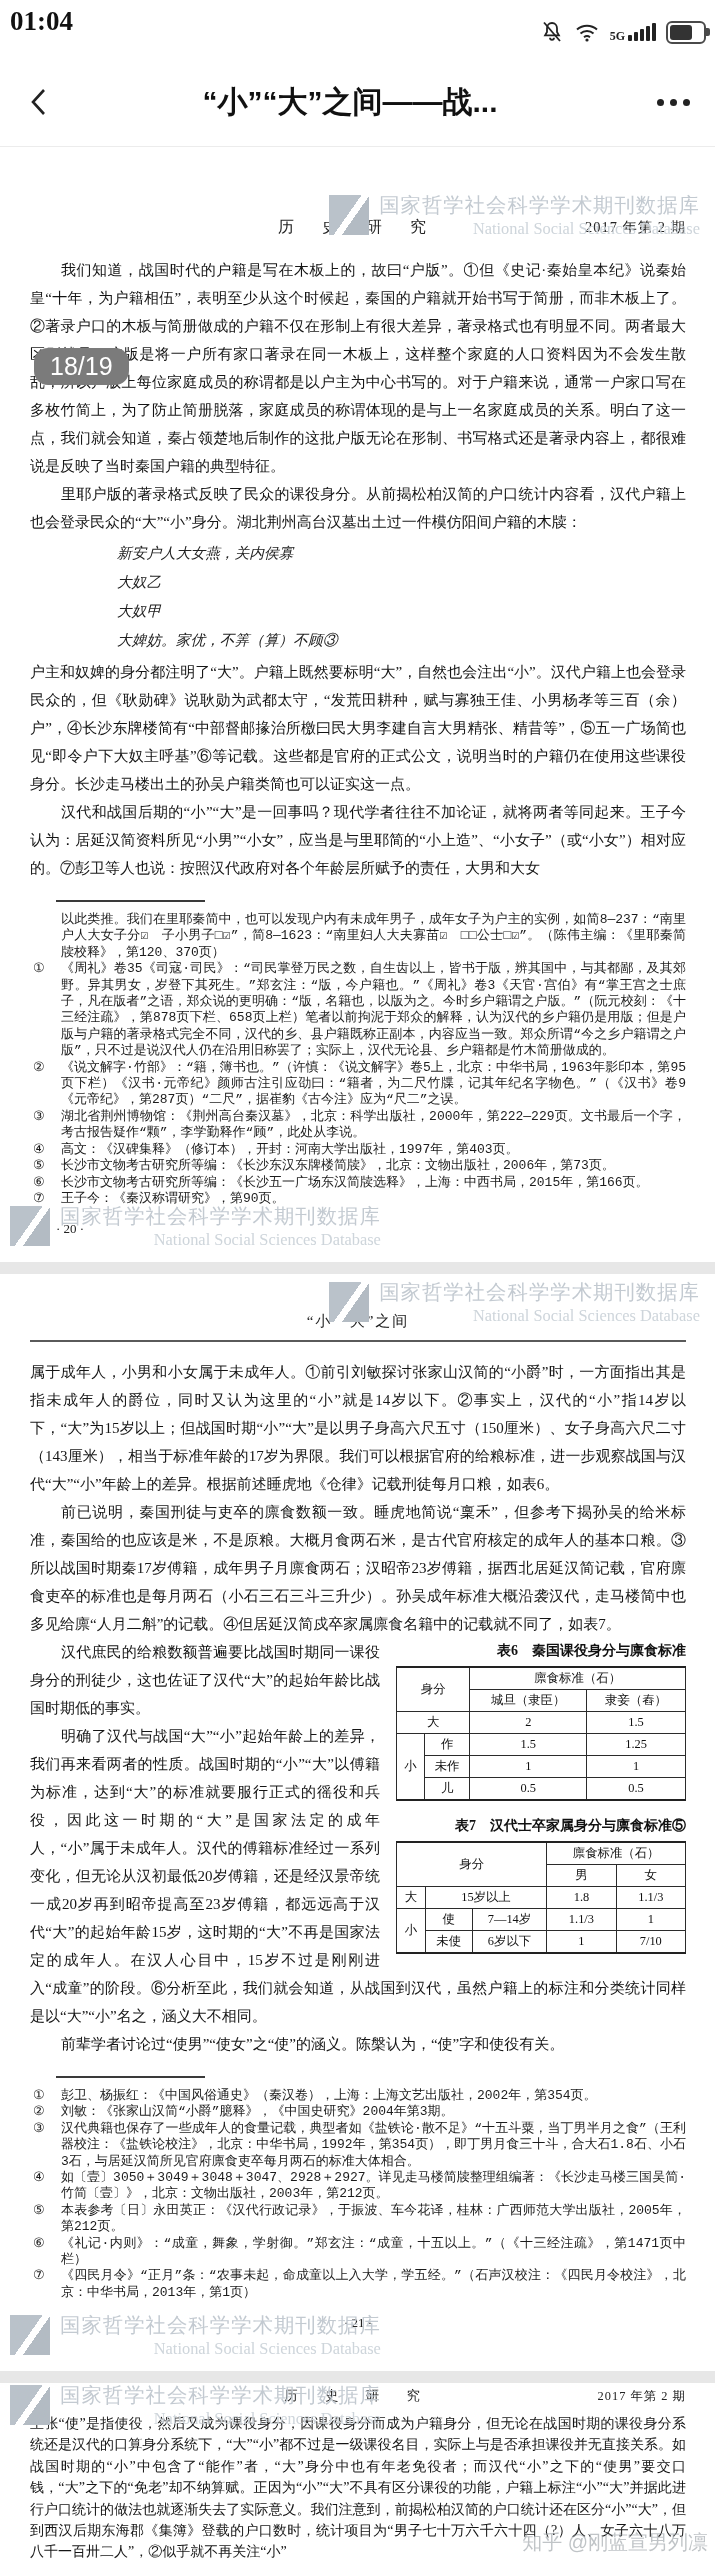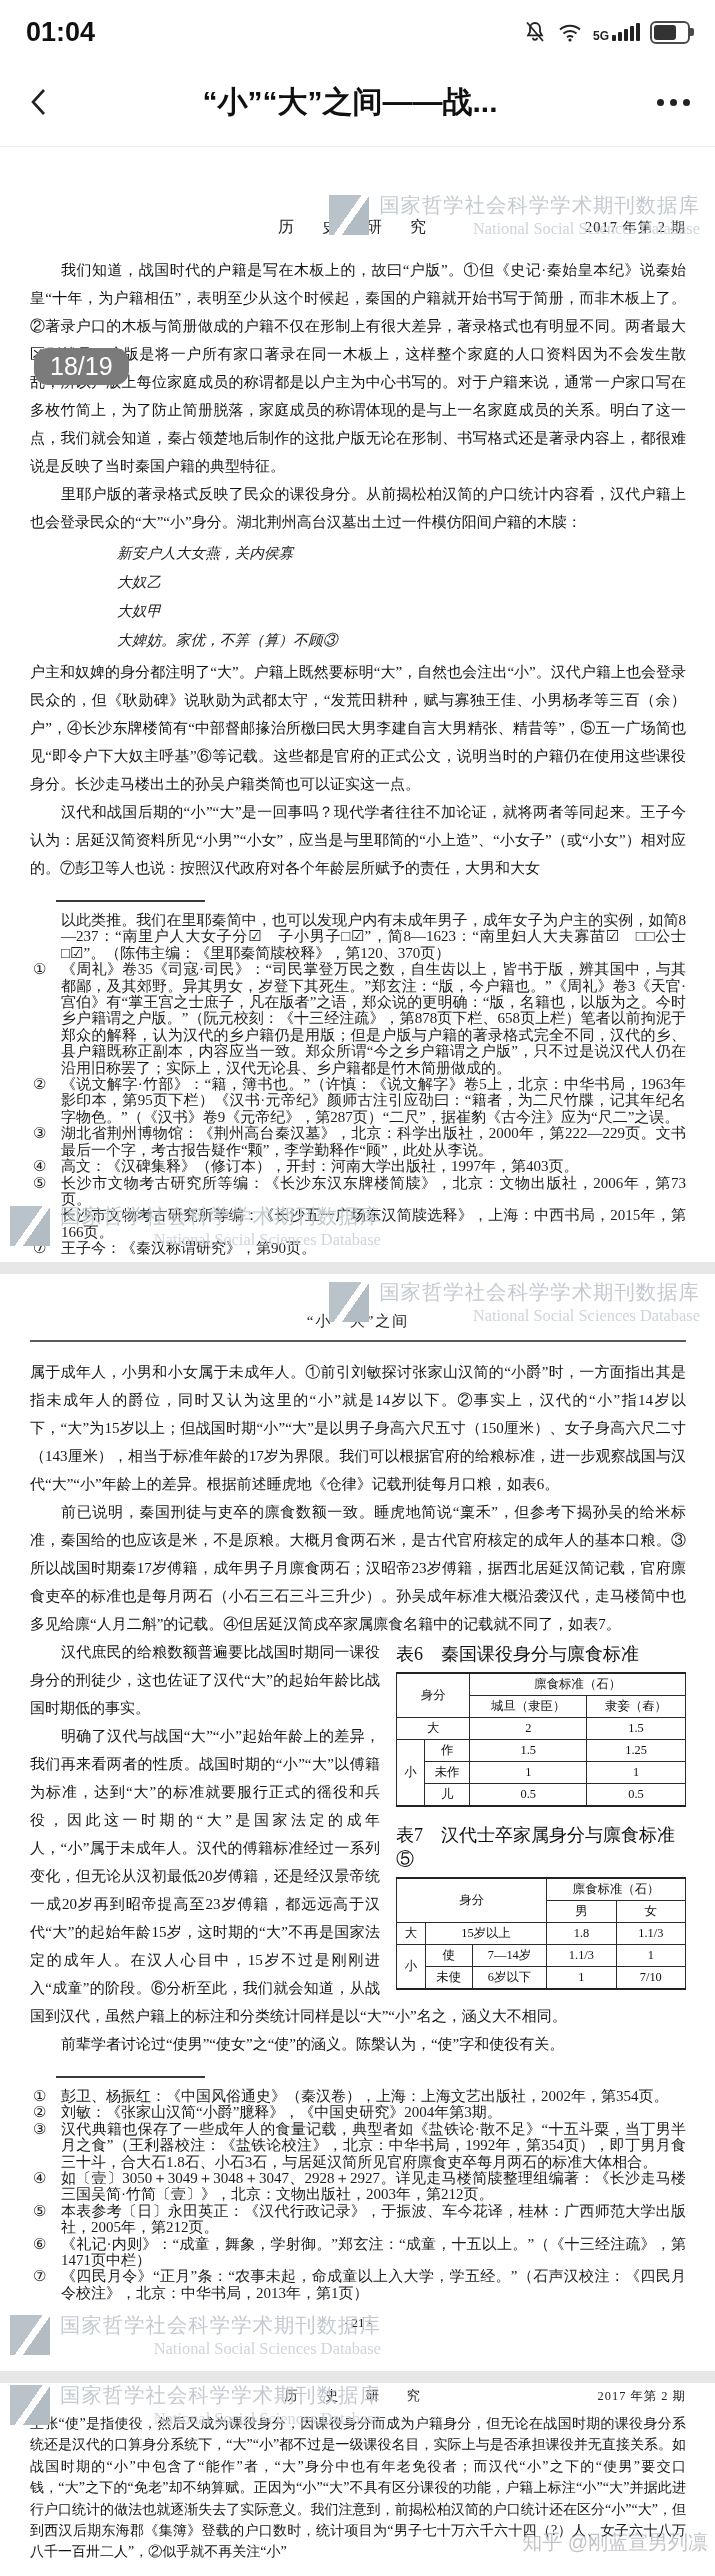--- a/index.html
+++ b/index.html
@@ -1,19 +1,19 @@
 <!DOCTYPE html>
 <html><head>
 <meta charset="utf-8">
 <style>
   html,body{margin:0;padding:0;background:#fff;}
   body{width:716px;position:relative;font-family:"Liberation Serif","DejaVu Serif",serif;color:#1a1a1a;}
   
-  .statusbar{height:58px;display:flex;align-items:center;justify-content:space-between;
-    padding:6px 26px 0;box-sizing:border-box;font-family:Liberation Sans, sans-serif;}
+  .statusbar{height:58px;display:flex;justify-content:space-between;
+    padding:6px 10px 0;box-sizing:border-box;font-family:Liberation Serif, serif;}
   .time{font-size:27px;font-weight:bold;color:#111;}
   .sicons{display:flex;align-items:center;gap:10px;}
   .sg{display:flex;align-items:flex-end;gap:2px;}
   .sg .lbl{font-size:12px;font-weight:bold;color:#222;line-height:10px;margin-right:1px;}
   .bar{width:4px;background:#222;display:inline-block;border-radius:1px;}
   .batt{position:relative;width:36px;height:19px;border:2px solid #4a4a4a;border-radius:6px;display:inline-block;}
   .batt .bfill{position:absolute;left:2px;top:2px;bottom:2px;width:62%;background:#333;border-radius:3px;}
   .batt .bnub{position:absolute;right:-6px;top:5px;width:4px;height:8px;background:#4a4a4a;border-radius:0 2px 2px 0;}
   
   .navbar{height:89px;display:flex;align-items:center;padding:0 26px;box-sizing:border-box;
@@ -41,28 +41,28 @@
   
   .body{font-size:15px;line-height:28px;text-align:justify;margin:0;color:#151515;}
   .ind{text-indent:31px;}
   .quote{margin:3px 0 3px 87px;font-style:italic;font-size:14.7px;line-height:29px;color:#222;}
   .body3{font-size:14px;line-height:21.4px;text-align:justify;margin:0;color:#151515;}
   
   .rtitle{text-align:center;font-size:15px;letter-spacing:2px;color:#222;margin-top:16px;}
   .rrule{border-top:2px solid #5a5a5a;margin:9px 0 16px;}
   
   .tablebox{float:right;width:290px;margin:4px 0 10px 16px;}
-  .tcap{font-weight:normal;font-size:18px;text-align:left;margin:0 0 6px;color:#111;}
+  .tcap{font-weight:bold;font-size:14px;text-align:right;margin:0 0 6px;color:#111;}
   .tcap.t2{margin-top:16px;}
   .dtable{width:100%;border-collapse:collapse;text-align:center;font-size:12.4px;color:#111;
     border-top:2px solid #222;border-bottom:2px solid #222;}
   .dtable th,.dtable td{border:1px solid #2b2b2b;padding:2px 3px;font-weight:normal;}
   
   .fnrule{width:149px;border-top:2px solid #3a3a3a;margin:18px 0 10px 26px;clear:both;}
-  .fn{display:flex;font-size:15px;line-height:16.4px;text-align:justify;color:#1c1c1c;}
+  .fn{display:flex;font-size:13px;line-height:16.4px;text-align:justify;color:#1c1c1c;font-family:Liberation Mono, monospace;}
   .fn .no{flex:0 0 28px;padding-left:3px;}
   .fn .txt{flex:1;}
   .pageno{font-size:13px;color:#222;margin-top:14px;}
   .pn-left{text-align:left;padding-left:26px;}
   .pn-center{text-align:center;}
   
   .wm{position:absolute;display:flex;gap:10px;align-items:center;z-index:5;pointer-events:none;text-align:right;}
   .wm-logo{flex:0 0 40px;width:40px;height:40px;
     background:linear-gradient(305deg,#b3bbc3 40%,#ffffff 40%,#ffffff 52%,#bac2ca 52%);}
   .wm-zh{display:block;font-size:20.4px;color:#c3cad1;letter-spacing:1px;white-space:nowrap;}

